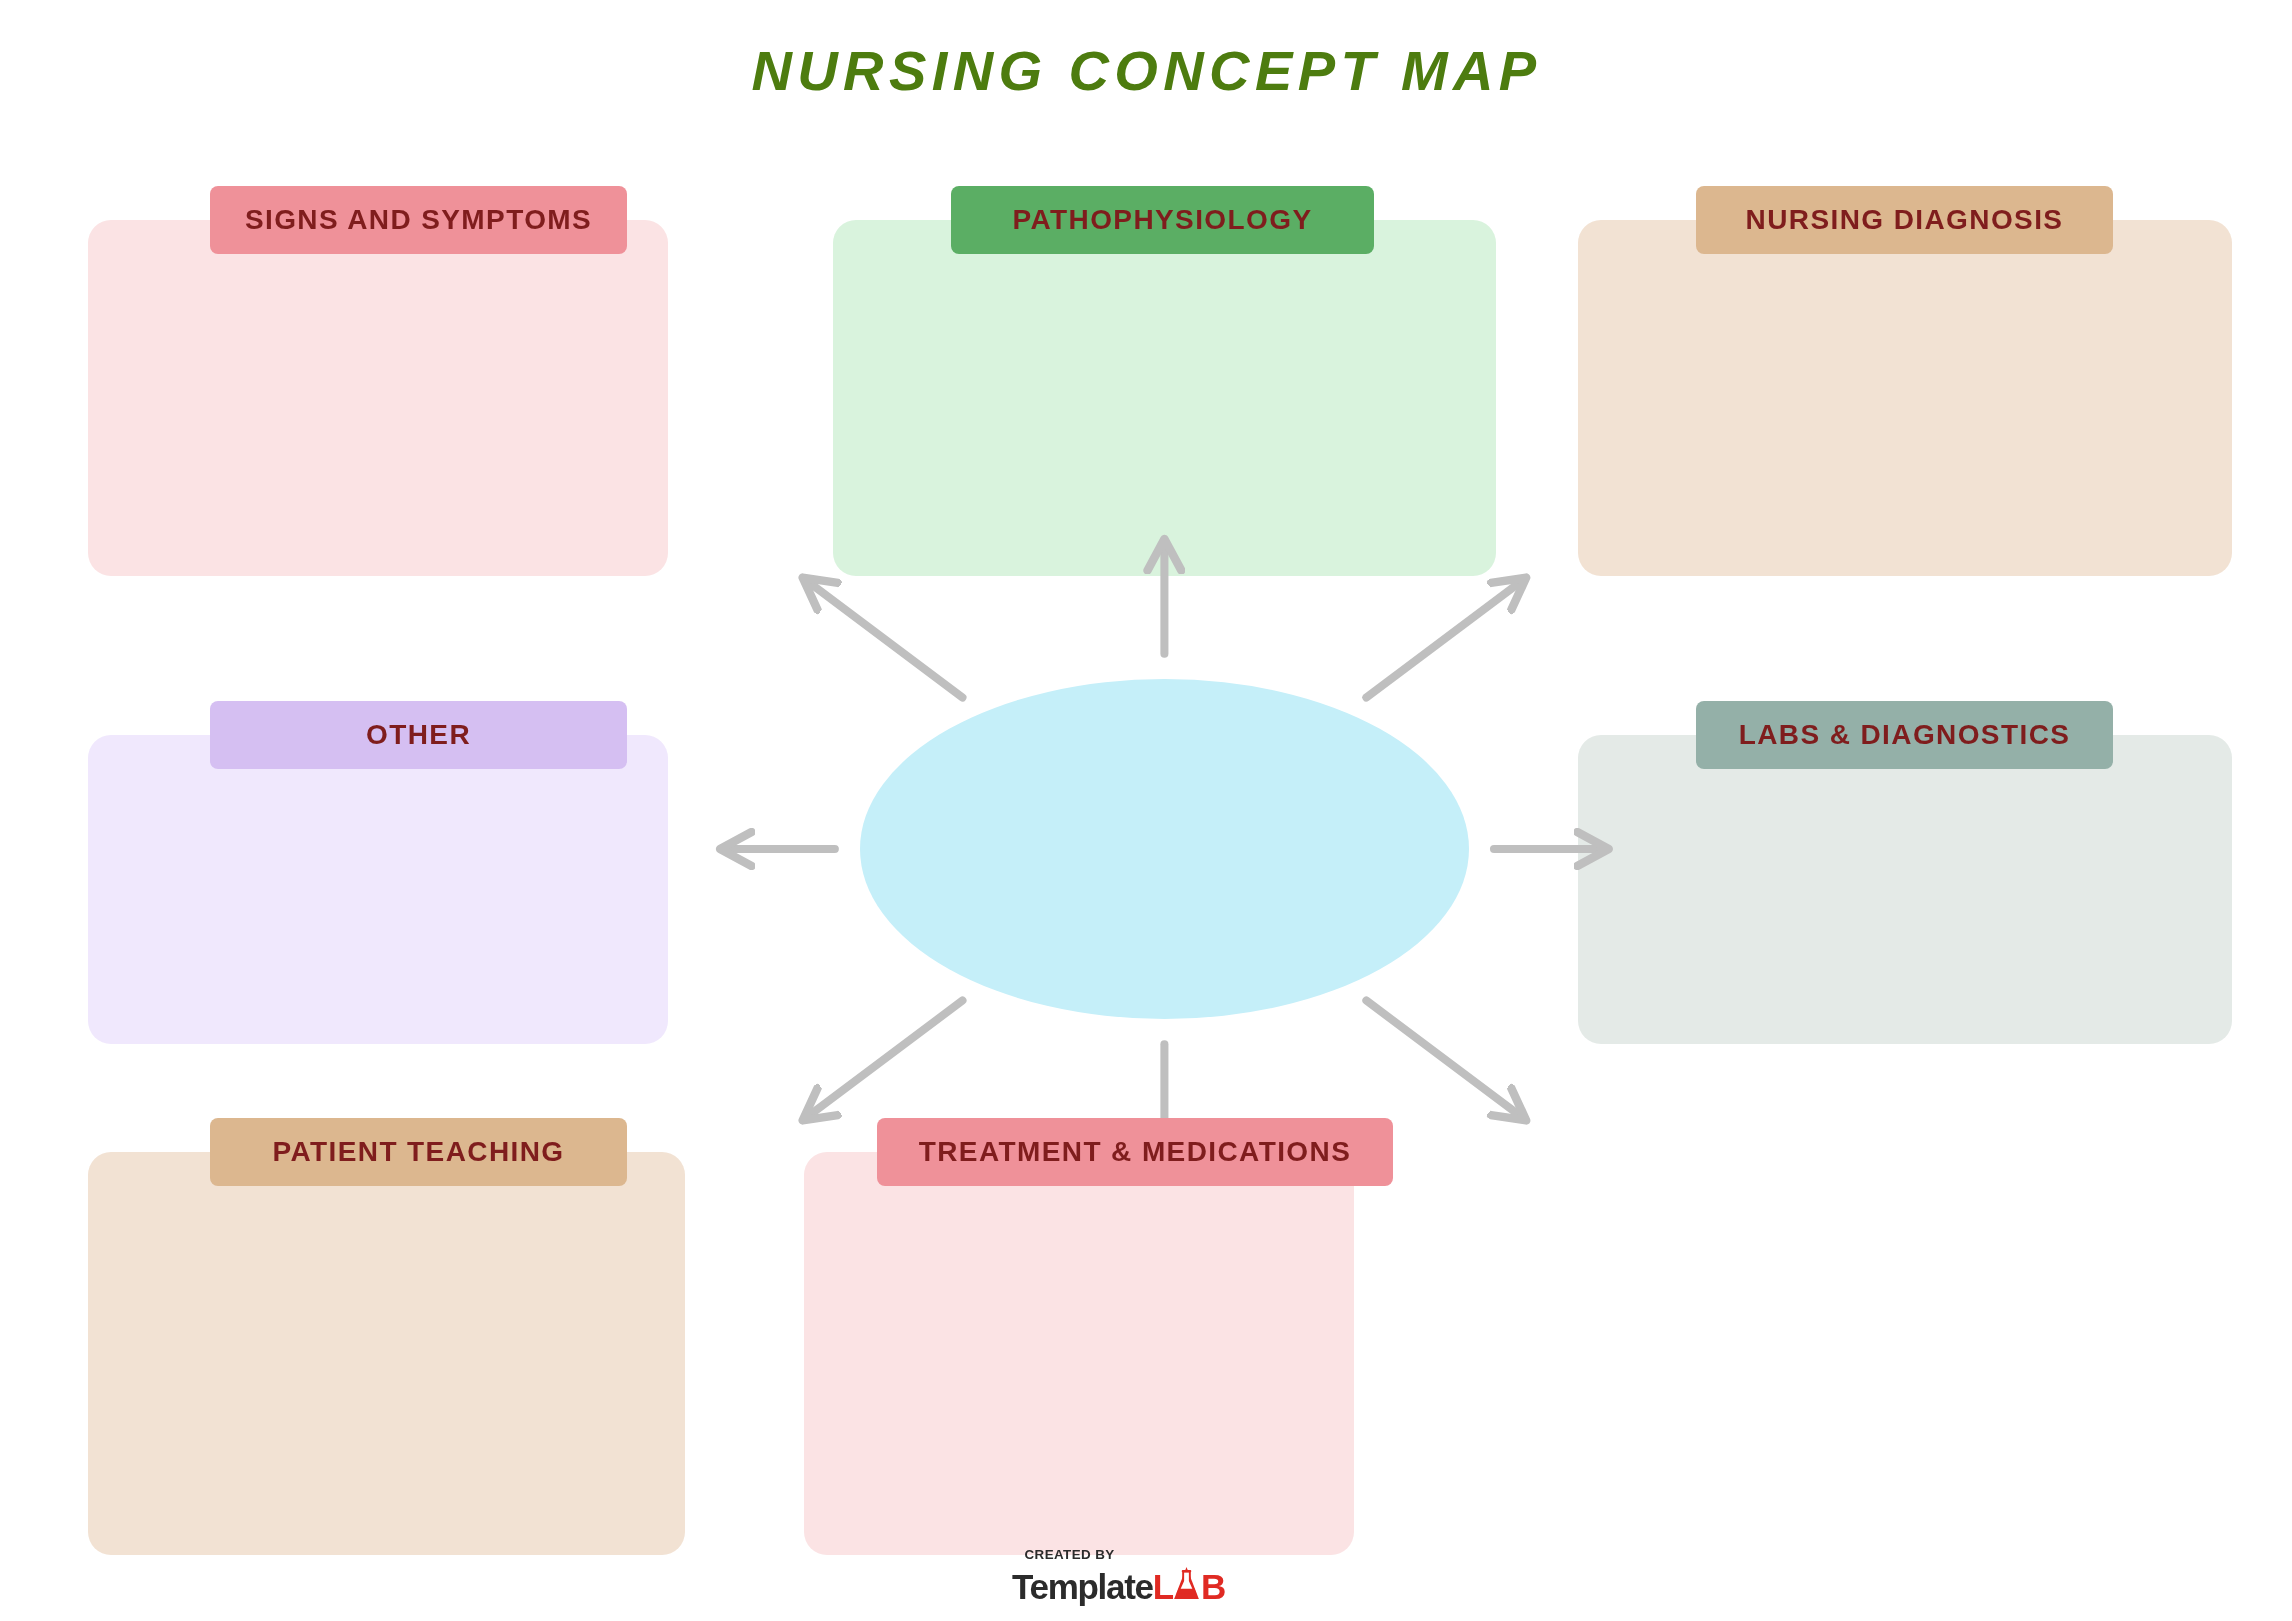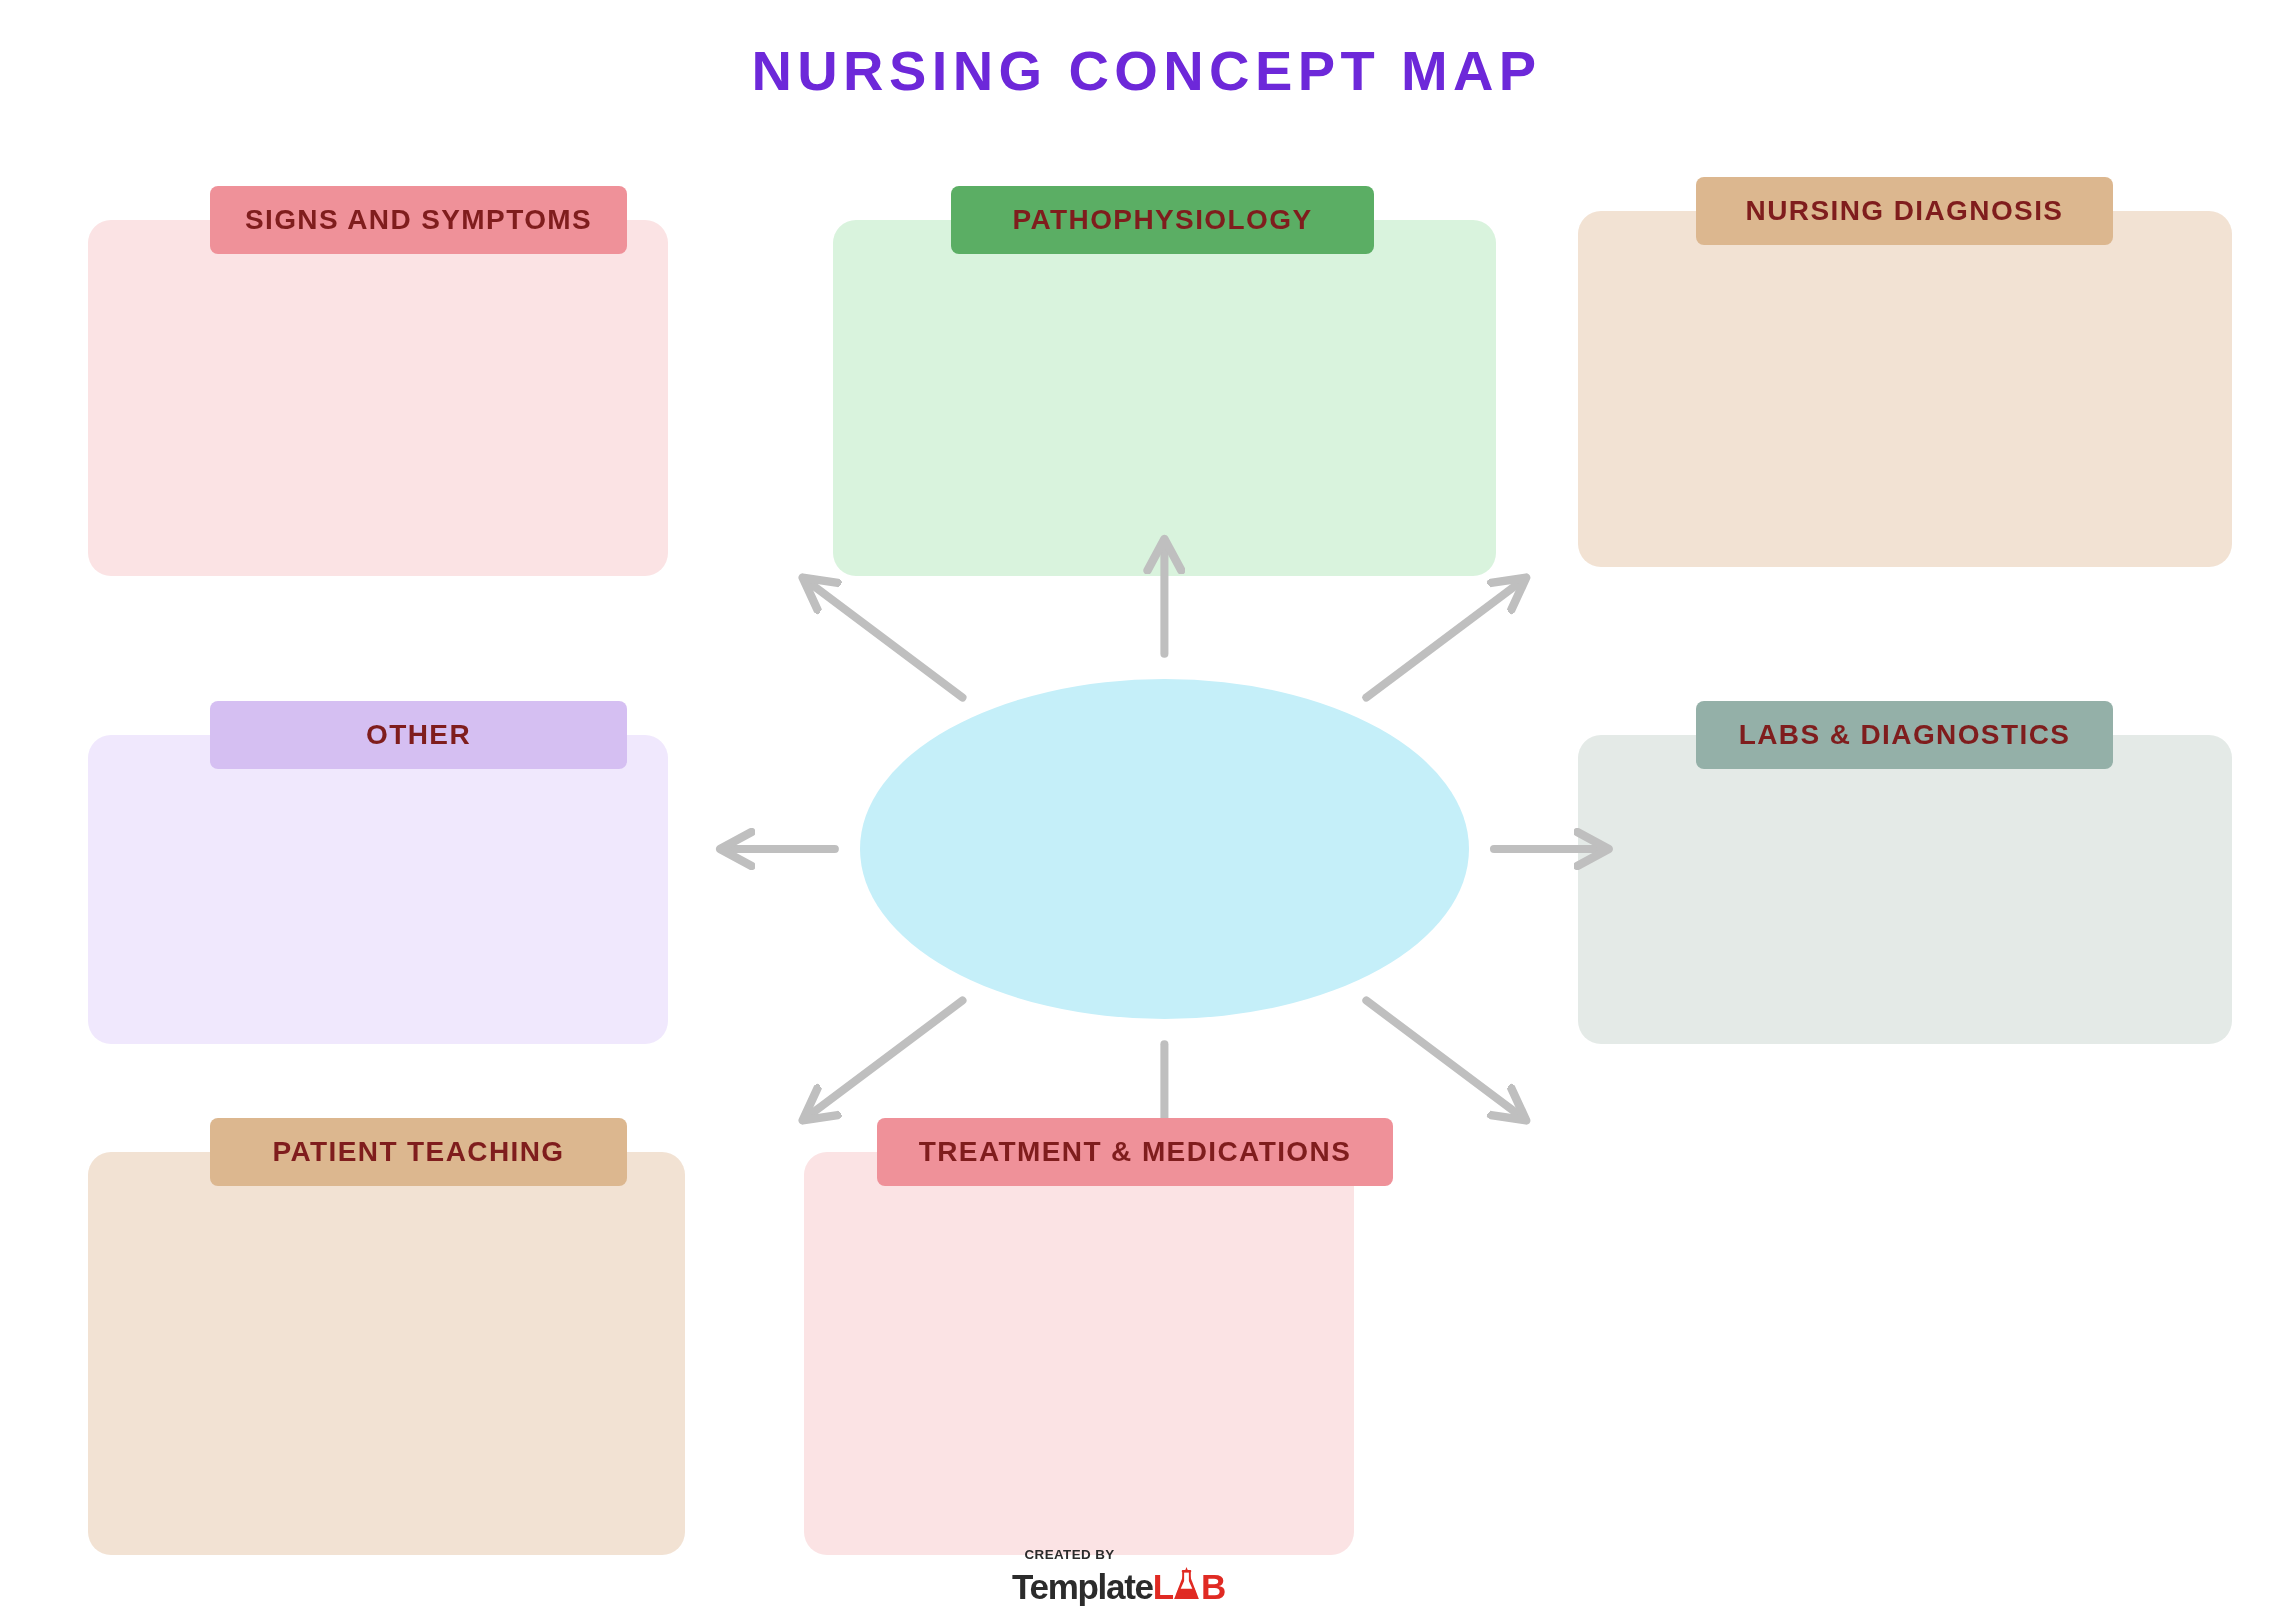--- a/index.html
+++ b/index.html
@@ -119,37 +119,37 @@
     position: relative;
     top: 1.8px;
     margin: 0 -0.9px;
   }
 </style>
 </head>
 <body>
 
 <div id="page" style="background: rgb(255, 255, 255);">
 
-  <div class="map-title" style="color: #6d28d9;">NURSING CONCEPT MAP</div>
+  <div class="map-title" style="color: #4d7c0f; font-style: italic;">NURSING CONCEPT MAP</div>
 
   <div class="card" style="left:88px; top:186px; width:580px; height:356px;">
     <div class="card-body" style="background: rgb(251, 227, 228);"></div>
     <div class="card-header" style="left: 122px; width: 417px; background: rgb(239, 145, 153);">
       <span>SIGNS AND SYMPTOMS</span>
     </div>
   </div>
 
   <div class="card" style="left:833px; top:186px; width:663px; height:356px;">
     <div class="card-body" style="background: rgb(217, 243, 221);"></div>
     <div class="card-header" style="left: 118px; width: 423px; background: rgb(91, 174, 100);">
       <span>PATHOPHYSIOLOGY</span>
     </div>
   </div>
 
-  <div class="card" style="left:1578px; top:177px; width:654px; height:356px;">
+  <div class="card" style="left:1578px; top:186px; width:654px; height:356px;">
     <div class="card-body" style="background: rgb(242, 226, 211);"></div>
     <div class="card-header" style="left: 118px; width: 417px; background: rgb(220, 183, 143);">
       <span>NURSING DIAGNOSIS</span>
     </div>
   </div>
 
   <div class="card" style="left:88px; top:701px; width:580px; height:309px;">
     <div class="card-body" style="background: rgb(240, 232, 253);"></div>
     <div class="card-header" style="left: 122px; width: 417px; background: rgb(213, 191, 242);">
       <span>OTHER</span>

